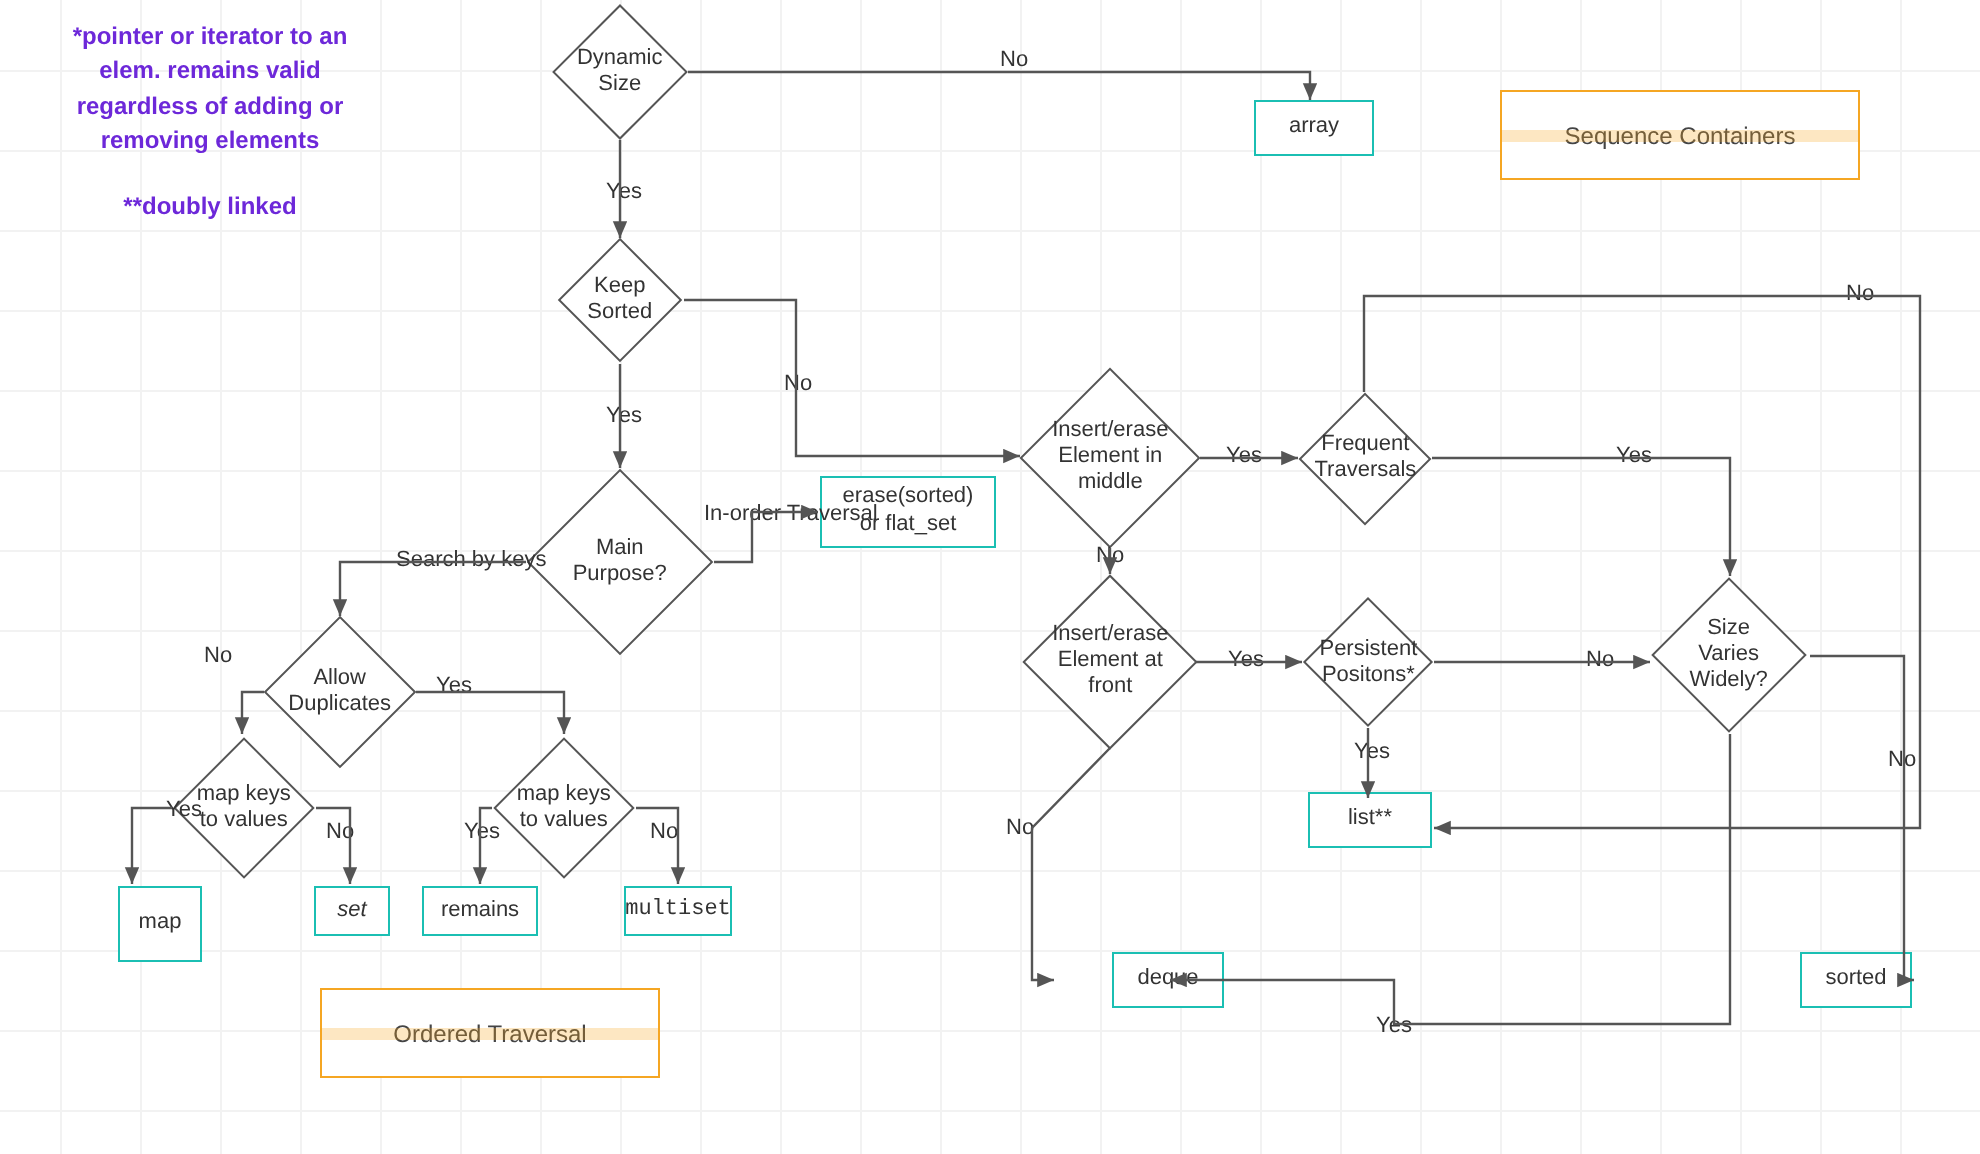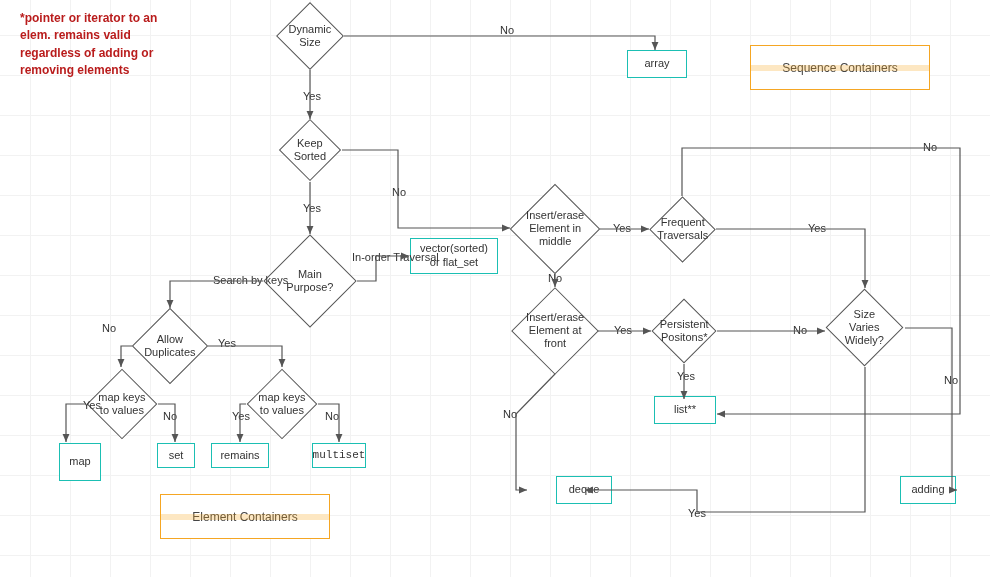--- a/index.html
+++ b/index.html
@@ -45,22 +45,23 @@
   }
   .box {
     border: 1px solid #1bbfb3;
     background: #fff;
     padding: 4px 18px;
   }
   .note {
     position: absolute;
     font-size: 12px;
     font-weight: 600;
-    color: #b91c1c;
+    color: #6d28d9;
     line-height: 1.45;
+    text-align: center;
   }
   .banner {
     position: absolute;
     border: 1px solid #f5a623;
     background: #fff;
     font-size: 12px;
     color: #444;
     display: flex;
     align-items: center;
     justify-content: center;
@@ -88,23 +89,24 @@
   }
 </style>
 </head>
 <body>
 
 <div class="grid"></div>
 
 <div class="canvas">
 
   <div class="note" style="left:20px; top:10px; width:170px;">*pointer or iterator to an elem. remains valid regardless of adding or removing elements</div>
+  <div class="note" style="left:20px; top:95px; width:170px;">**doubly linked</div>
 
   <div class="banner" style="left:750px; top:45px; width:180px; height:45px;">Sequence Containers</div>
-  <div class="banner" style="left:160px; top:494px; width:170px; height:45px;">Element Containers</div>
+  <div class="banner" style="left:160px; top:494px; width:170px; height:45px;">Ordered Traversal</div>
 
   <div class="node diamond" style="left:286px; top:12px; width:48px; height:48px;">
       <div class="inner">Dynamic Size</div>
     </div>
   <div class="node diamond" style="left:288px; top:128px; width:44px; height:44px;">
       <div class="inner">Keep Sorted</div>
     </div>
   <div class="node diamond" style="left:277px; top:248px; width:66px; height:66px;">
       <div class="inner">Main Purpose?</div>
     </div>
@@ -127,34 +129,34 @@
       <div class="inner">Insert/erase Element at front</div>
     </div>
   <div class="node diamond" style="left:661px; top:308px; width:46px; height:46px;">
       <div class="inner">Persistent Positons*</div>
     </div>
   <div class="node diamond" style="left:837px; top:300px; width:55px; height:55px;">
       <div class="inner">Size Varies Widely?</div>
     </div>
 
   <div class="node box" style="left:627px; top:50px; width:60px; height:28px;">array</div>
-  <div class="node box" style="left:410px; top:238px; width:88px; height:36px;">vector(sorted) or flat_set</div>
+  <div class="node box" style="left:410px; top:238px; width:88px; height:36px;">erase(sorted) or flat_set</div>
   <div class="node box" style="left:31px; top:443px; width:42px; height:38px;margin-left:28px;">map</div>
-  <div class="node box" style="left:157px; top:443px; width:36px; height:25px;">set</div>
+  <div class="node box" style="left:157px; top:443px; width:36px; height:25px;font-style:italic;">set</div>
   <div class="node box" style="left:211px; top:443px; width:58px; height:25px;">remains</div>
   <div class="node box" style="left:312px; top:443px; width:54px; height:25px;font-family:Liberation Mono, monospace;">multiset</div>
   <div class="node box" style="left:654px; top:396px; width:62px; height:28px;">list**</div>
   <div class="node box" style="left:556px; top:476px; width:56px; height:28px;">deque</div>
-  <div class="node box" style="left:900px; top:476px; width:56px; height:28px;">adding</div>
+  <div class="node box" style="left:900px; top:476px; width:56px; height:28px;">sorted</div>
 
   <div class="edge-label" style="left:500px; top:24px;">No</div>
   <div class="edge-label" style="left:303px; top:90px;">Yes</div>
   <div class="edge-label" style="left:392px; top:186px;">No</div>
   <div class="edge-label" style="left:303px; top:202px;">Yes</div>
-  <div class="edge-label" style="left:198px; top:274px;margin-left:15px;">Search by keys</div>
+  <div class="edge-label" style="left:198px; top:274px;">Search by keys</div>
   <div class="edge-label" style="left:352px; top:251px; width:60px; text-align:center;">In-order Traversal</div>
   <div class="edge-label" style="left:102px; top:322px;">No</div>
   <div class="edge-label" style="left:218px; top:337px;">Yes</div>
   <div class="edge-label" style="left:83px; top:399px;">Yes</div>
   <div class="edge-label" style="left:163px; top:410px;">No</div>
   <div class="edge-label" style="left:232px; top:410px;">Yes</div>
   <div class="edge-label" style="left:325px; top:410px;">No</div>
   <div class="edge-label" style="left:613px; top:222px;">Yes</div>
   <div class="edge-label" style="left:548px; top:272px;">No</div>
   <div class="edge-label" style="left:923px; top:141px;">No</div>

